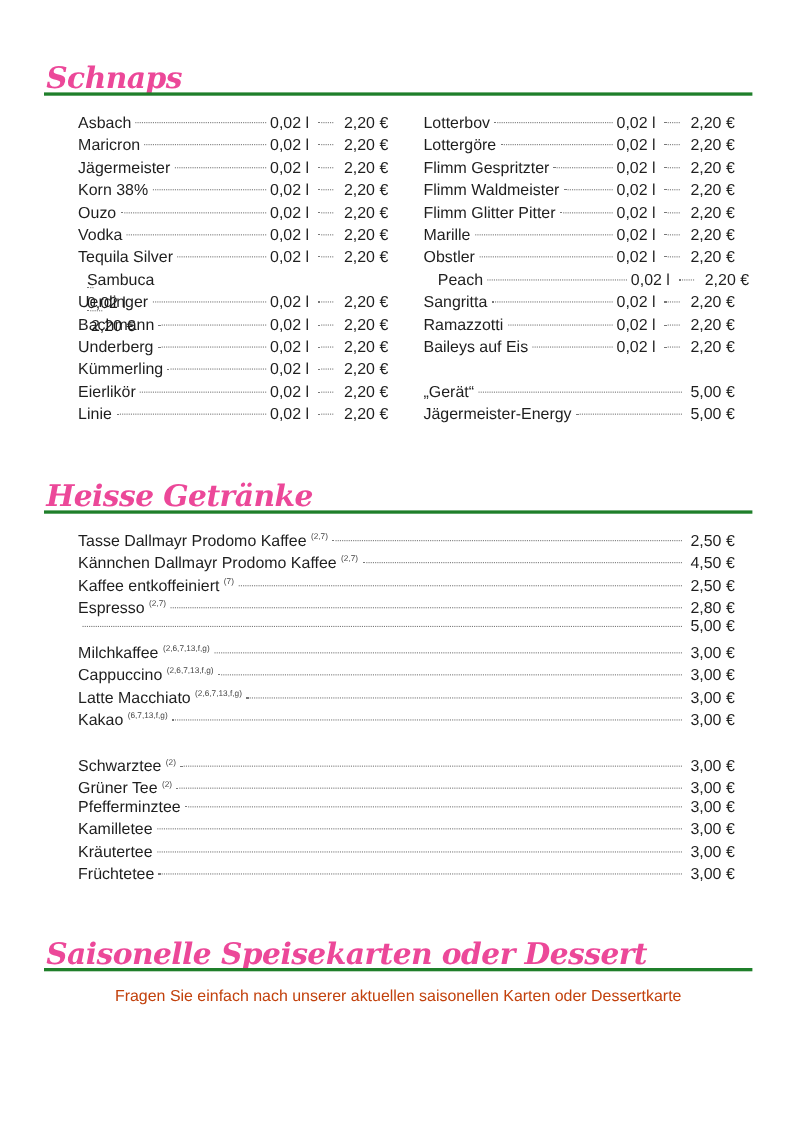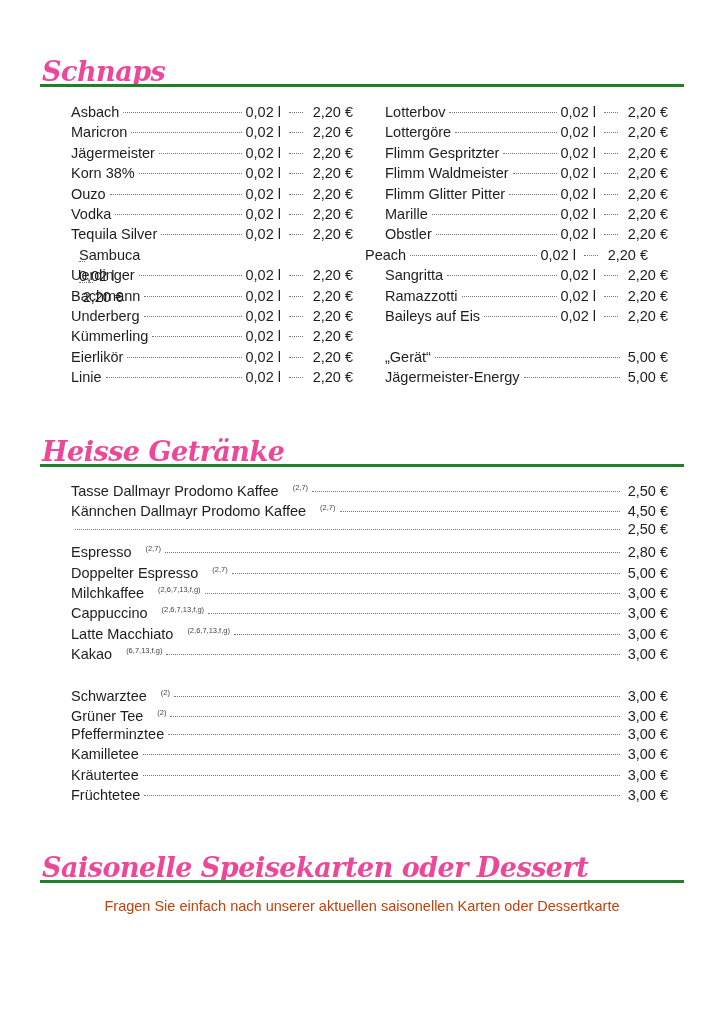--- a/index.html
+++ b/index.html
@@ -7,21 +7,21 @@
          font-family: "Liberation Sans", "DejaVu Sans", sans-serif; color: #1e1e1e; }
 
   .section-header { position: absolute; left: 40px; width: 644px; }
   .section-title { position: absolute; left: 2px; bottom: 2px; margin: 0;
     font-family: "DejaVu Serif", "Liberation Serif", serif; font-style: italic; font-weight: bold;
     color: #ec4899; font-size: 27px; letter-spacing: -0.5px; white-space: nowrap; line-height: 1; }
   .section-rule { position: absolute; left: 0; right: 0; bottom: 0; height: 3px; background: #1f7f2a; }
 
   .row { position: absolute; height: 20px; font-size: 14.5px; line-height: 20px; display: flex; align-items: baseline; white-space: nowrap; }
   .row .name { flex: 0 0 auto; }
-  .row .name sup { font-size: 7.5px; color: #444; vertical-align: 6px; margin-left: 14px; }
+  .row .name sup { font-size: 7.5px; color: #444; vertical-align: 6px; margin-left: 4px; }
   .row .dots { flex: 1 1 auto; border-bottom: 1px dotted #777; margin: 0 4px; position: relative; top: -4px; height: 0; min-width: 6px; }
   .row .vol { flex: 0 0 auto; }
   .row .dots2 { flex: 0 0 auto; width: 14px; border-bottom: 1px dotted #777; margin: 0 6px 0 8px; position: relative; top: -4px; height: 0; }
   .row .price { flex: 0 0 auto; text-align: right; width: 44px; }
 
   .note { position: absolute; left: 0; width: 724px; top: 898px; text-align: center; font-size: 14.5px; color: #c2410c; }
 </style>
 </head>
 <body>
 
@@ -172,21 +172,21 @@
       <span class="dots2"></span>
       <span class="price">2,20 €</span>
     </div>
     <div class="row" style="left: 385px; width: 283px; top: 224.4px;">
       <span class="name"><span>Obstler</span></span>
       <span class="dots"></span>
       <span class="vol">0,02 l</span>
       <span class="dots2"></span>
       <span class="price">2,20 €</span>
     </div>
-    <div class="row" style="left: 365px; width: 283px; top: 244.8px;">
+    <div class="row" style="left: 398px; width: 283px; top: 244.8px;">
       <span class="name"><span>Peach</span></span>
       <span class="dots"></span>
       <span class="vol">0,02 l</span>
       <span class="dots2"></span>
       <span class="price">2,20 €</span>
     </div>
     <div class="row" style="left: 385px; width: 283px; top: 265.2px;">
       <span class="name"><span>Sangritta</span></span>
       <span class="dots"></span>
       <span class="vol">0,02 l</span>
@@ -230,30 +230,30 @@
       <span class="name"><span>Tasse Dallmayr Prodomo Kaffee</span><sup>(2,7)</sup></span>
       <span class="dots"></span>
       <span class="price">2,50 €</span>
     </div>
     <div class="row" style="left: 71px; width: 597px; top: 498.4px;">
       <span class="name"><span>Kännchen Dallmayr Prodomo Kaffee</span><sup>(2,7)</sup></span>
       <span class="dots"></span>
       <span class="price">4,50 €</span>
     </div>
     <div class="row" style="left: 71px; width: 597px; top: 518.8px;">
+      <span class="name"><span>Kaffee entkoffeiniert</span><sup>(7)</sup></span>
       <span class="dots"></span>
       <span class="price">2,50 €</span>
     </div>
     <div class="row" style="left: 71px; width: 597px; top: 539.2px; justify-content: space-between;">
       <span class="name"><span>Espresso</span><sup>(2,7)</sup></span>
       <span class="dots"></span>
       <span class="price">2,80 €</span>
     </div>
     <div class="row" style="left: 71px; width: 597px; top: 559.6px;">
-      <span class="name"><span>Doppelter Espresso</span><sup>(2,7)</sup></span>
       <span class="dots"></span>
       <span class="price">5,00 €</span>
     </div>
     <div class="row" style="left: 71px; width: 597px; top: 580px;">
       <span class="name"><span>Milchkaffee</span><sup>(2,6,7,13,f,g)</sup></span>
       <span class="dots"></span>
       <span class="price">3,00 €</span>
     </div>
     <div class="row" style="left: 71px; width: 597px; top: 600.4px;">
       <span class="name"><span>Cappuccino</span><sup>(2,6,7,13,f,g)</sup></span>

